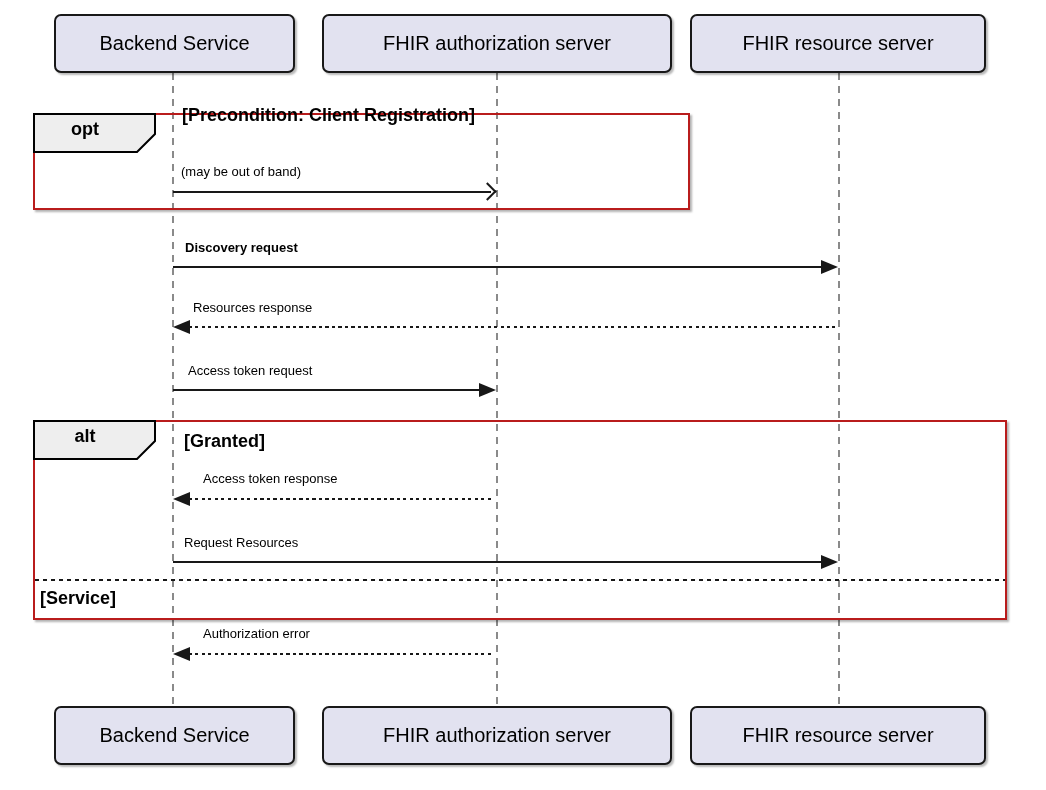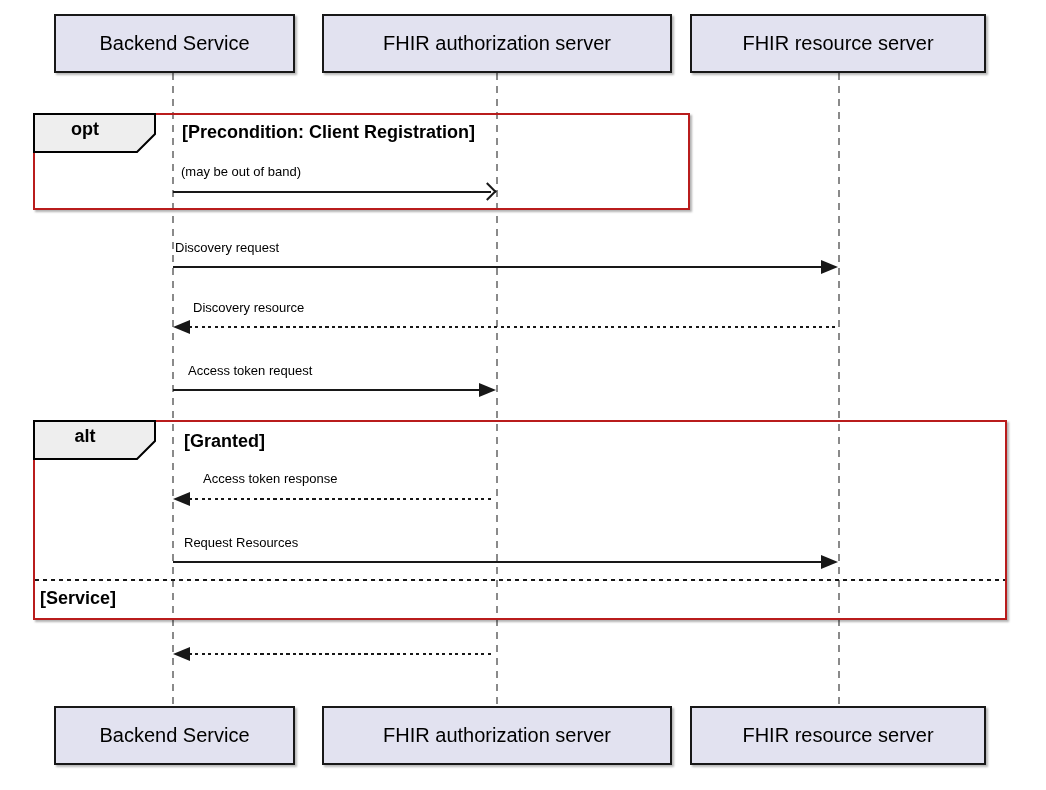--- a/index.html
+++ b/index.html
@@ -6,21 +6,21 @@
   .canvas {
     position:relative; width:1046px; height:790px; background:#ffffff;
     font-family:"Liberation Sans", sans-serif; color:#000; overflow:hidden;
   }
   .lifeline {
     position:absolute; top:73px; height:633px; width:2px;
     background:repeating-linear-gradient(180deg,#8a8a8a 0 7px,transparent 7px 13px);
   }
   .participant {
     position:absolute; height:59px; box-sizing:border-box;
-    background:#E2E2F0; border:2px solid #181818; border-radius:0;
+    background:#E2E2F0; border:2px solid #181818; border-radius:7px;
     display:flex; align-items:center; justify-content:center;
     font-size:20px; white-space:nowrap;
     box-shadow:2px 2px 2px rgba(0,0,0,0.28);
   }
   .fragment {
     position:absolute; box-sizing:border-box; border:2px solid #b91c1c;
     background:transparent; box-shadow:2px 2px 2px rgba(0,0,0,0.3);
   }
   .frag-label { position:absolute; left:-2px; top:-2px; width:124px; height:40px; }
   .frag-label .op {
@@ -74,31 +74,31 @@
   </div>
 
   <div class="fragment" style="left:33px; top:113px; width:657px; height:97px;">
     <div class="frag-label">
       <svg width="124" height="40">
         <path d="M1,1 H122 V21 L104,39 H1 Z" fill="#EEEEEE" stroke="#000000" stroke-width="2"></path>
       </svg>
       <span class="op">opt</span>
     </div>
   </div>
-  <div class="guard" style="left:182px; top:121px;text-align:center;">[Precondition: Client Registration]</div>
+  <div class="guard" style="left:182px; top:104px;text-align:center;">[Precondition: Client Registration]</div>
 
   <div class="msg-label" style="left:181px; top:160px;">(may be out of band)</div>
   <div class="msg-line thin" style="left:173px; top:191px; width:318px;"></div>
   <div class="chevron-right" style="left:481px; top:185px;"></div>
 
-  <div class="msg-label" style="left:175px; top:236px;">Discovery request</div>
+  <div class="msg-label" style="left:185px; top:236px;font-weight:bold;">Discovery request</div>
   <div class="msg-line" style="left:173px; top:266px; width:650px;"></div>
   <div class="arrow-right" style="left:821px; top:260px;"></div>
 
-  <div class="msg-label" style="left:193px; top:296px;">Discovery resource</div>
+  <div class="msg-label" style="left:193px; top:296px;">Resources response</div>
   <div class="msg-line dotted" style="left:189px; top:326px; width:649px;"></div>
   <div class="arrow-left" style="left:173px; top:320px;"></div>
 
   <div class="msg-label" style="left:188px; top:359px;text-align:center;">Access token request</div>
   <div class="msg-line" style="left:173px; top:389px; width:307px;"></div>
   <div class="arrow-right" style="left:479px; top:383px;"></div>
 
   <div class="fragment" style="left:33px; top:420px; width:974px; height:200px;">
     <div class="frag-label">
       <svg width="124" height="40">
@@ -113,20 +113,21 @@
   <div class="msg-line dotted" style="left:189px; top:498px; width:305px;"></div>
   <div class="arrow-left" style="left:173px; top:492px;"></div>
 
   <div class="msg-label" style="left:184px; top:531px;">Request Resources</div>
   <div class="msg-line" style="left:173px; top:561px; width:650px;"></div>
   <div class="arrow-right" style="left:821px; top:555px;"></div>
 
   <div class="divider" style="left:35px; top:579px; width:970px;"></div>
   <div class="guard" style="left:40px; top:587px;">[Service]</div>
 
+  <div class="msg-label" style="left:203px; top:622px;">Authorization error</div>
   <div class="msg-line dotted" style="left:189px; top:653px; width:305px;"></div>
   <div class="arrow-left" style="left:173px; top:647px;"></div>
 
   <div class="participant" style="left:54px; top:706px; width:241px;">
     <span>Backend Service</span>
   </div>
   <div class="participant" style="left:322px; top:706px; width:350px;">
     <span>FHIR authorization server</span>
   </div>
   <div class="participant" style="left:690px; top:706px; width:296px;">

